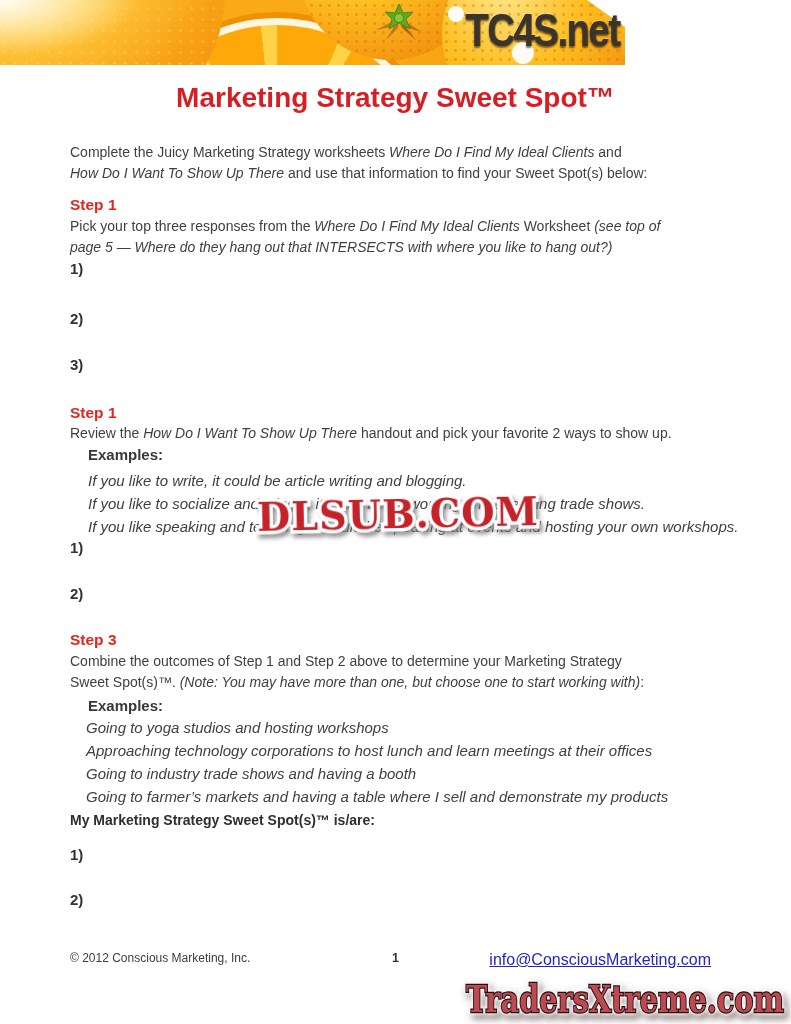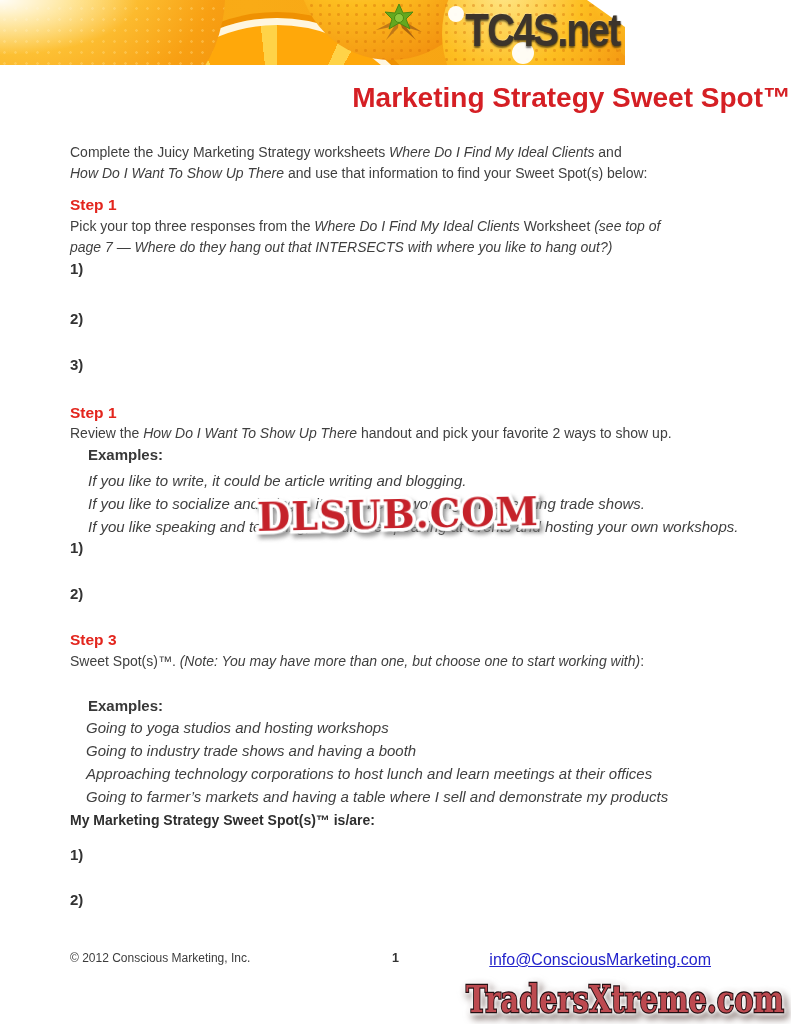--- a/index.html
+++ b/index.html
@@ -52,21 +52,21 @@
     font-size:46px;line-height:60px;font-weight:700;
     letter-spacing:-2px;
     transform:scaleX(.84);transform-origin:100% 50%;
     color:#3c342b;
     text-shadow:0 2px 2px rgba(0,0,0,.55), 0 -1px 1px rgba(255,255,255,.28), 1px 0 1px rgba(0,0,0,.35);
   }
 
   
   .doc-title{
     position:absolute;left:0;top:82px;width:791px;
-    text-align:right;
+    text-align:center;
     font-size:28px;font-weight:700;color:#d51f24;
   }
   .para{font-size:14px;line-height:21px;color:#3f3f3f;}
   .tl{white-space:nowrap;}
   .step-heading{font-size:15.5px;font-weight:700;color:#e3251d;}
   .blank-item{font-size:15px;font-weight:700;color:#333;}
   .examples-label{font-size:15px;font-weight:700;color:#383838;}
   .examples{font-size:15px;line-height:23px;color:#3f3f3f;}
   .examples .tl{font-style:italic;}
   .summary-label{font-size:14px;font-weight:700;color:#2e2e2e;}
@@ -123,48 +123,49 @@
   <h1 class="doc-title" style="margin:0;">Marketing Strategy Sweet Spot™</h1>
 
   <div class="abs para" style="left:70px;top:142px;">
       <div class="tl"><span>Complete the Juicy Marketing Strategy worksheets </span><span style="font-style: italic;">Where Do I Find My Ideal Clients</span><span> and</span></div>
       <div class="tl"><span style="font-style: italic;">How Do I Want To Show Up There</span><span> and use that information to find your Sweet Spot(s) below:</span></div>
     </div>
 
   <div class="abs step-heading" style="left:70px;top:196px;">Step 1</div>
   <div class="abs para" style="left:70px;top:216px;">
       <div class="tl"><span>Pick your top three responses from the </span><span style="font-style: italic;">Where Do I Find My Ideal Clients</span><span> Worksheet </span><span style="font-style: italic;">(see top of</span></div>
-      <div class="tl"><span style="font-style: italic;">page 7 — Where do they hang out that INTERSECTS with where you like to hang out?)</span></div>
+      <div class="tl"><span style="font-style: italic;">page 5 — Where do they hang out that INTERSECTS with where you like to hang out?)</span></div>
     </div>
   <div class="abs blank-item" style="left:70px;top:260px;">1)</div>
   <div class="abs blank-item" style="left:70px;top:310px;">2)</div>
   <div class="abs blank-item" style="left:70px;top:356px;">3)</div>
 
   <div class="abs step-heading" style="left:70px;top:404px;">Step 1</div>
   <div class="abs para" style="left:70px;top:423px;">
       <div class="tl"><span>Review the </span><span style="font-style: italic;">How Do I Want To Show Up There</span><span> handout and pick your favorite 2 ways to show up.</span></div>
     </div>
   <div class="abs examples-label" style="left:88px;top:446px;">Examples:</div>
   <div class="abs examples" style="left:88px;top:469px;">
       <div class="tl"><span style="font-style: italic;">If you like to write, it could be article writing and blogging.</span></div>
       <div class="tl"><span style="font-style: italic;">If you like to socialize and mingle, it could be networking and attending trade shows.</span></div>
       <div class="tl"><span style="font-style: italic;">If you like speaking and teaching, it could be speaking at events and hosting your own workshops.</span></div>
     </div>
   <div class="abs blank-item" style="left:70px;top:539px;">1)</div>
   <div class="abs blank-item" style="left:70px;top:585px;">2)</div>
 
   <div class="abs step-heading" style="left:70px;top:631px;">Step 3</div>
   <div class="abs para" style="left:70px;top:651px;">
+      <div class="tl"><span>Combine the outcomes of Step 1 and Step 2 above to determine your Marketing Strategy</span></div>
       <div class="tl"><span>Sweet Spot(s)™. </span><span style="font-style: italic;">(Note: You may have more than one, but choose one to start working with)</span><span>:</span></div>
     </div>
   <div class="abs examples-label" style="left:88px;top:697px;">Examples:</div>
   <div class="abs examples" style="left:86px;top:716px;">
       <div class="tl"><span style="font-style: italic;">Going to yoga studios and hosting workshops</span></div>
+      <div class="tl"><span style="font-style: italic;">Approaching technology corporations to host lunch and learn meetings at their offices</span></div>
       <div class="tl"><span style="font-style: italic;">Going to industry trade shows and having a booth</span></div>
-      <div class="tl"><span style="font-style: italic;">Approaching technology corporations to host lunch and learn meetings at their offices</span></div>
       <div class="tl"><span style="font-style: italic;">Going to farmer’s markets and having a table where I sell and demonstrate my products</span></div>
     </div>
   <div class="abs summary-label" style="left:70px;top:812px;">My Marketing Strategy Sweet Spot(s)™ is/are:</div>
   <div class="abs blank-item" style="left:70px;top:846px;">1)</div>
   <div class="abs blank-item" style="left:70px;top:891px;">2)</div>
 
   <div class="footer-copy">© 2012 Conscious Marketing, Inc.</div>
   <div class="footer-page">1</div>
   <a class="footer-link">info@ConsciousMarketing.com</a>
 

